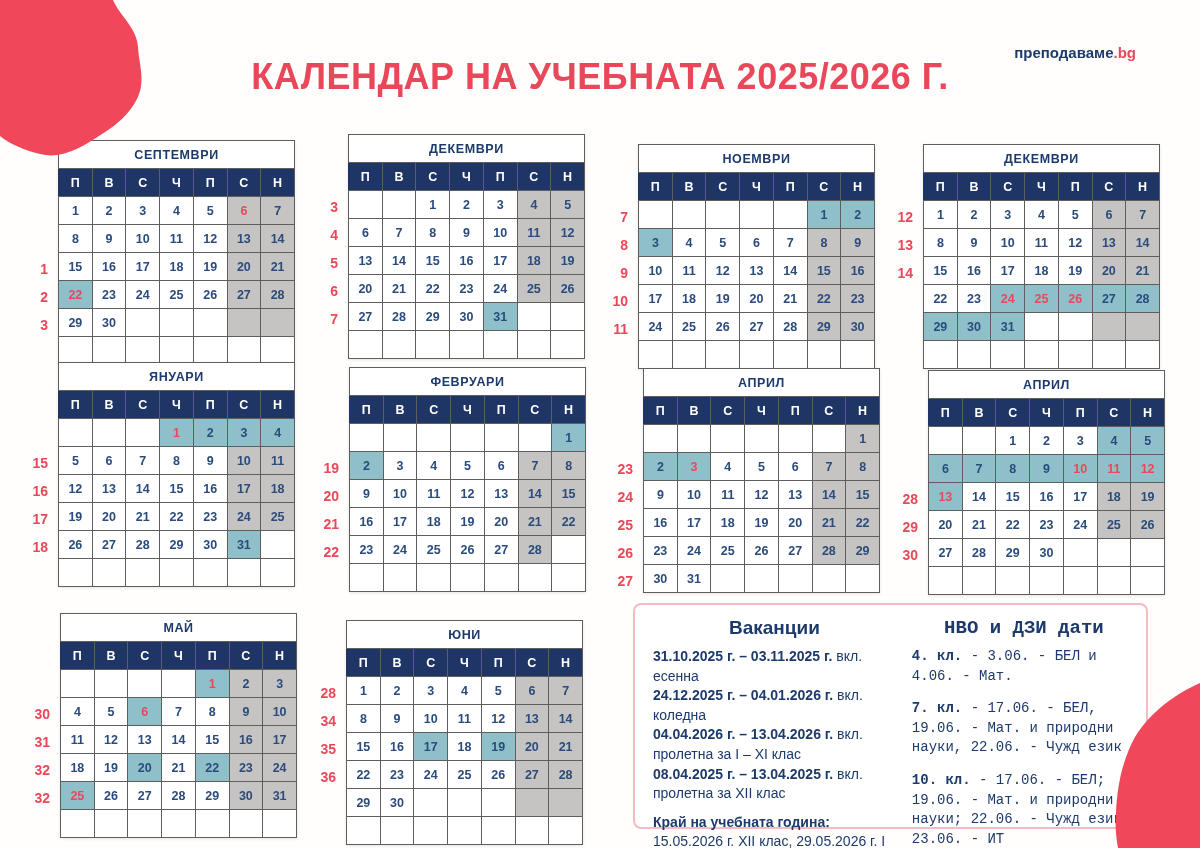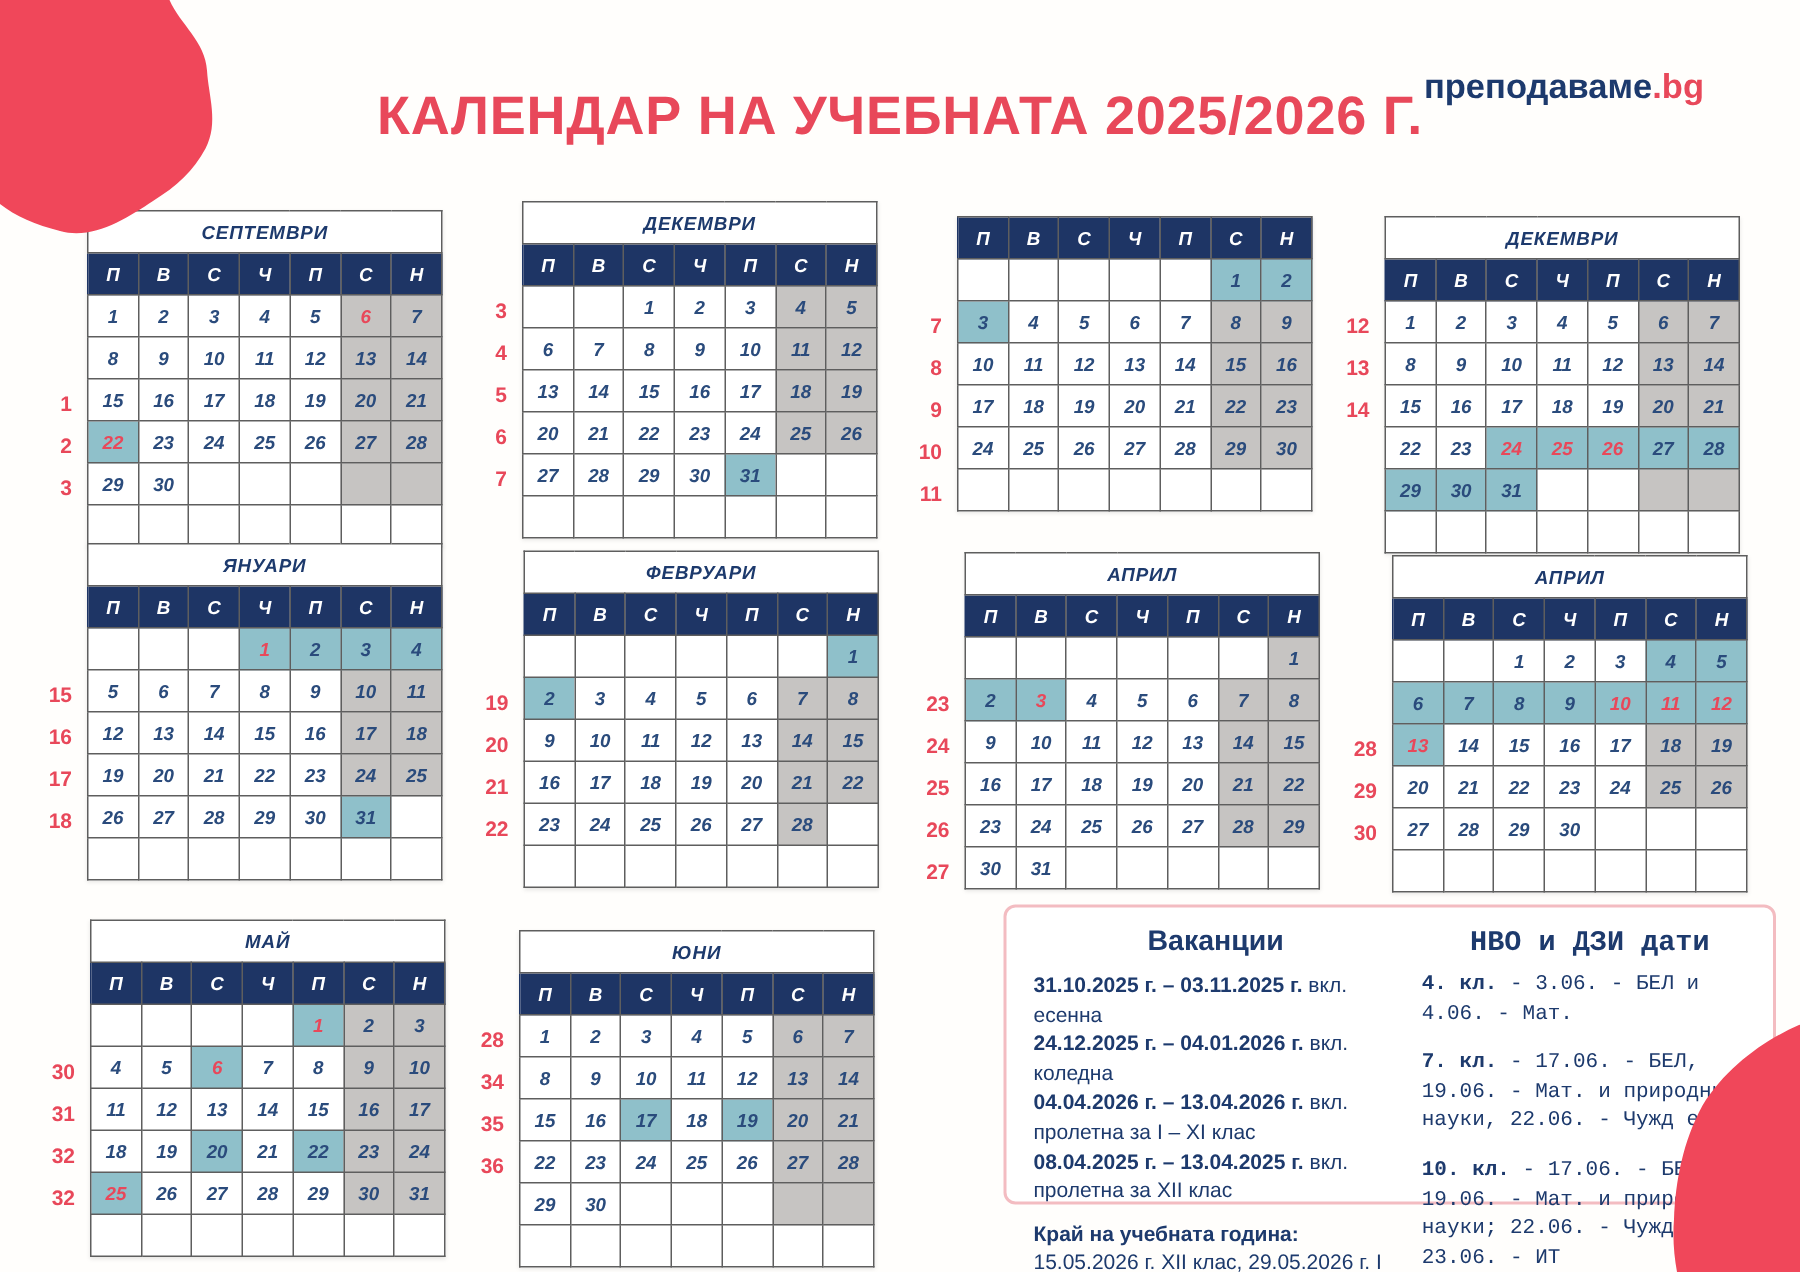--- a/index.html
+++ b/index.html
@@ -13,55 +13,55 @@
   .blob { position:absolute; z-index:3; }
   .page-title {
     position:absolute; top:56px; left:0; right:0;
     text-align:center;
     color:var(--accent,#e8485a);
     font-size:36px; font-weight:bold; letter-spacing:.5px;
     z-index:1;
   }
   .logo {
     position:absolute; top:44px; right:64px;
-    font-size:23px; font-weight:bold; color:var(--navy,#1d3a6d);
+    font-size:15px; font-weight:bold; color:var(--navy,#1d3a6d);
     z-index:1;
   }
   .logo .red { color:var(--accent,#e8485a); }
 
   .month { position:absolute; display:flex; align-items:flex-start; z-index:2; }
   table { border-collapse:collapse; table-layout:fixed; }
   .wkt { width:26px; margin-right:4px; }
   .wkt td {
     border:1px solid transparent; height:28px;
     text-align:right; padding-right:5px;
     color:var(--accent,#e8485a); font-weight:bold; font-size:14px;
   }
   .wkt tr.tr-title td { height:30px; }
-  .cal { width:237px; background:#fff; box-shadow:0 1px 3px rgba(0,0,0,.10);font-style:italic; }
+  .cal { width:237px; background:#fff; box-shadow:0 1px 3px rgba(0,0,0,.10); }
   .cal th, .cal td { border:1px solid #5e5e5e; text-align:center; font-size:12.5px; height:28px; }
   .mtitle {
     height:30px; color:var(--navy,#1d3a6d); background:#fff;
     font-size:15px; font-weight:bold; letter-spacing:.6px;
     border:1px solid #8c8c8c; border-bottom:1px solid #5e5e5e;
   }
   .dow {
     background:var(--headnavy,#1e3565); color:#fff; font-weight:bold; font-size:12.5px;
     border:1px solid var(--headnavy,#1e3565); border-left:1px solid #7d95bd;
   }
   .cal th.dow:first-child { border-left:1px solid var(--headnavy,#1e3565); }
   .day { color:#2a4b7c; font-weight:bold; background:#fff; }
   .bg-gray { background:var(--gray,#c6c4c2); }
   .bg-teal { background:var(--teal,#8fc0ca); }
   .txt-red { color:var(--accent,#e8485a); }
 
   .panel {
-    position:absolute; left:633px; top:603px; width:515px; height:200px;
+    position:absolute; left:633px; top:603px; width:515px; height:226px;
     border:2px solid var(--pborder,#f3bcc1); border-radius:8px; background:#fff;
-    display:flex; z-index:2;margin-left:36px;
+    display:flex; z-index:2;
   }
   .pcol { padding:10px 10px 0 18px; }
   .pcol.left { width:53%; }
   .pcol.right { width:47%; padding-left:6px;font-family:Liberation Mono, monospace; }
   .pcol h2 { text-align:center; color:var(--navy,#1d3a6d); font-size:19px; margin:2px 0 8px; font-weight:bold; }
   .pline { color:var(--navy,#1d3a6d); font-size:14px; line-height:1.4; }
   .pline b { font-weight:bold; }
   .end-note { margin-top:9px; }
   .exam-item { margin-bottom:13px; }
   .line2 { display:block; margin-left:58px; }
@@ -307,20 +307,23 @@
           <tr class="tr-day">
             <td class="wkn">11</td>
           </tr>
           <tr class="tr-day">
             <td class="wkn"></td>
           </tr>
         </tbody>
       </table>
       <table class="cal">
         <tbody>
+          <tr class="tr-title">
+            <th colspan="7" class="mtitle">НОЕМВРИ</th>
+          </tr>
           <tr class="tr-dow">
             <th class="dow">П</th>
             <th class="dow">В</th>
             <th class="dow">С</th>
             <th class="dow">Ч</th>
             <th class="dow">П</th>
             <th class="dow">С</th>
             <th class="dow">Н</th>
           </tr>
           <tr class="tr-day">

